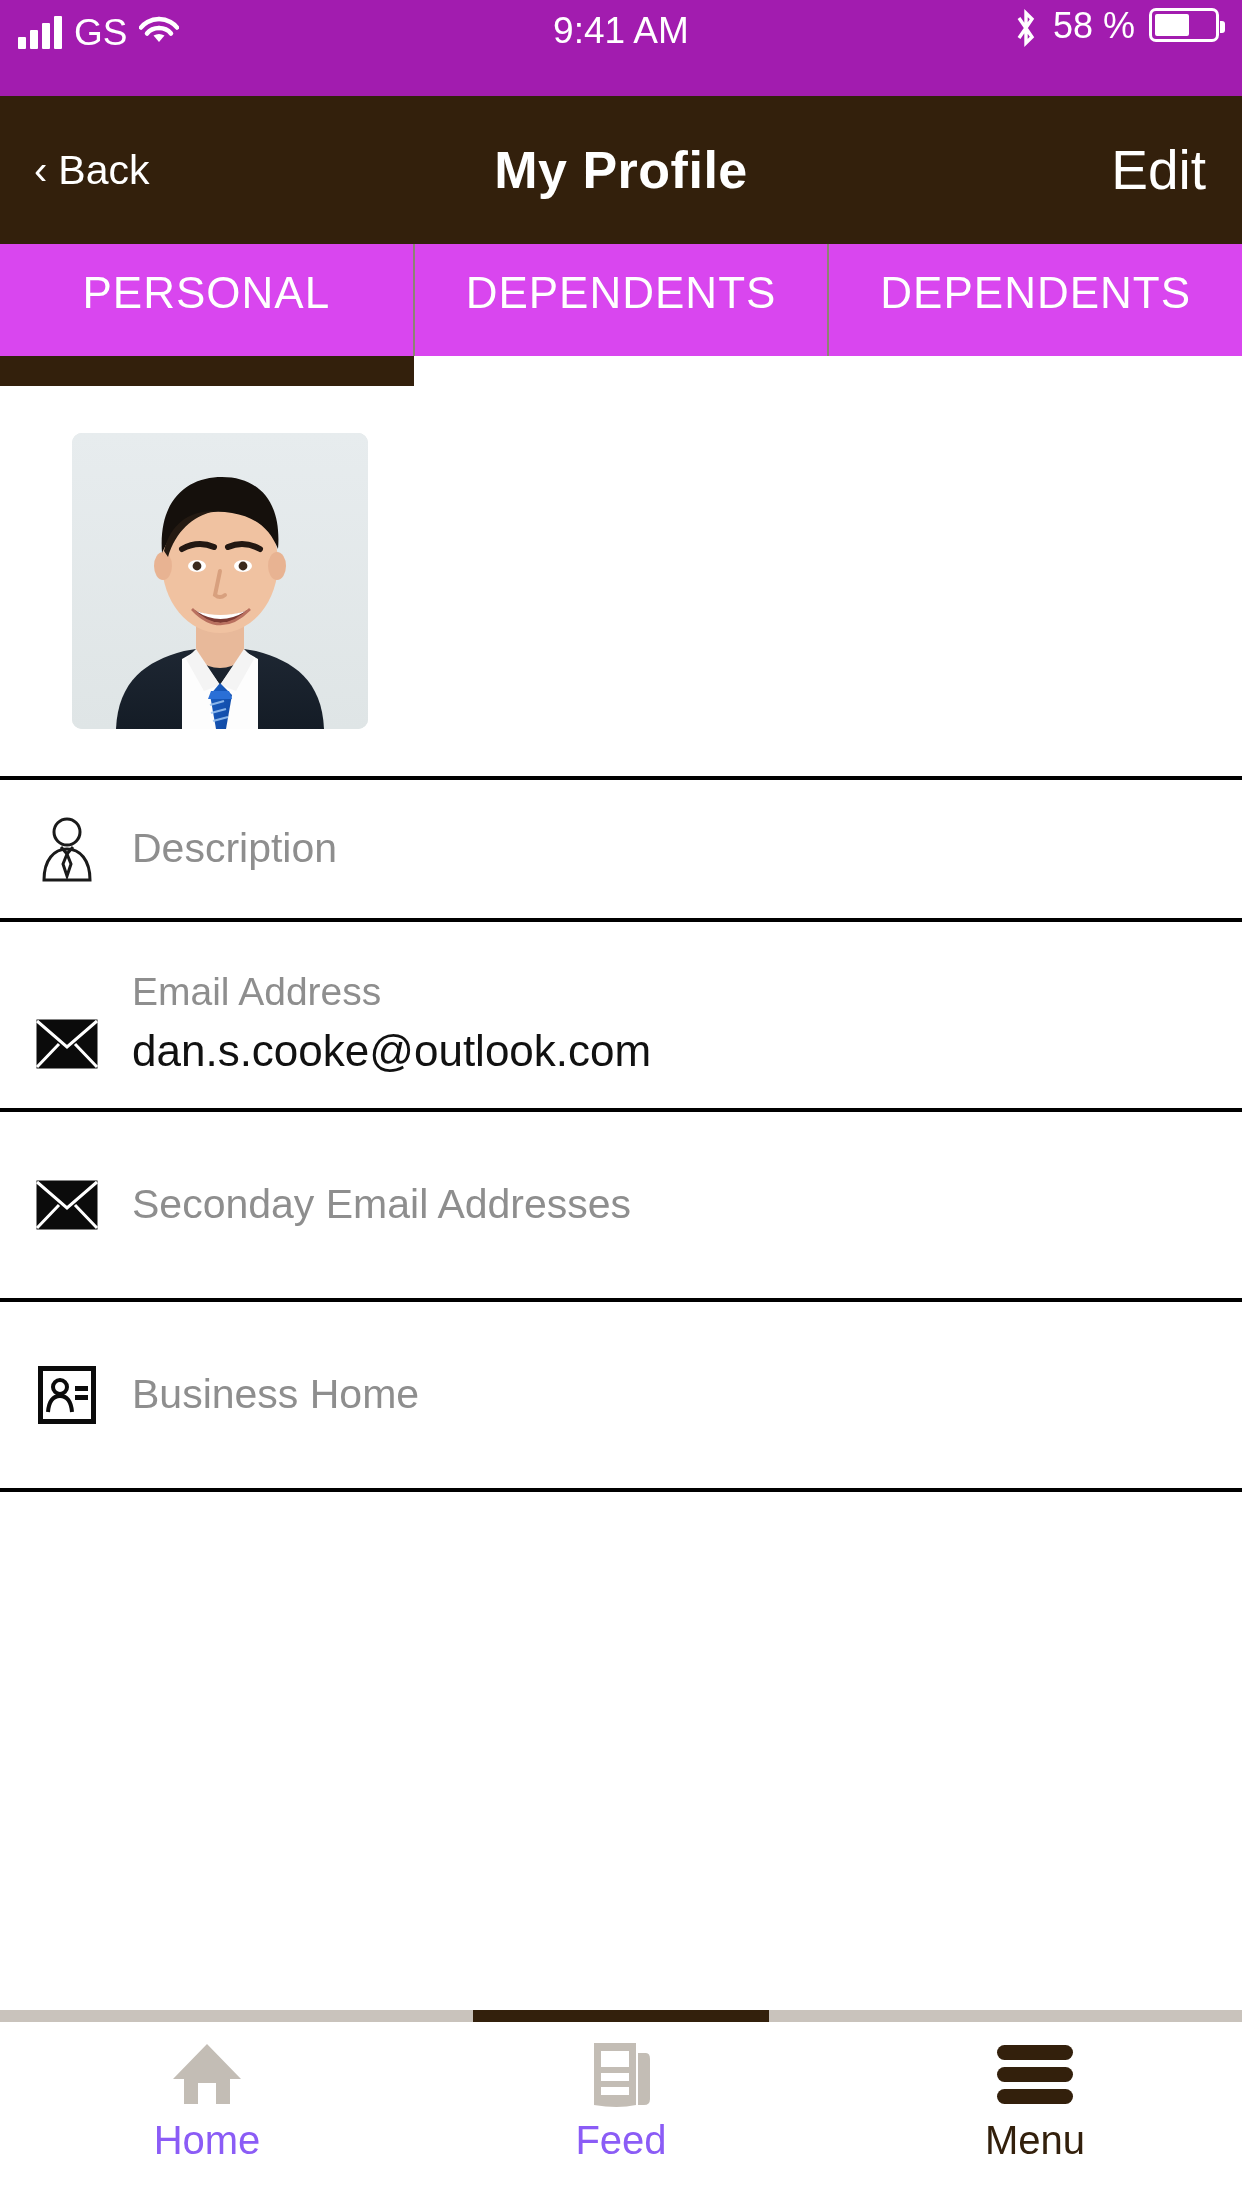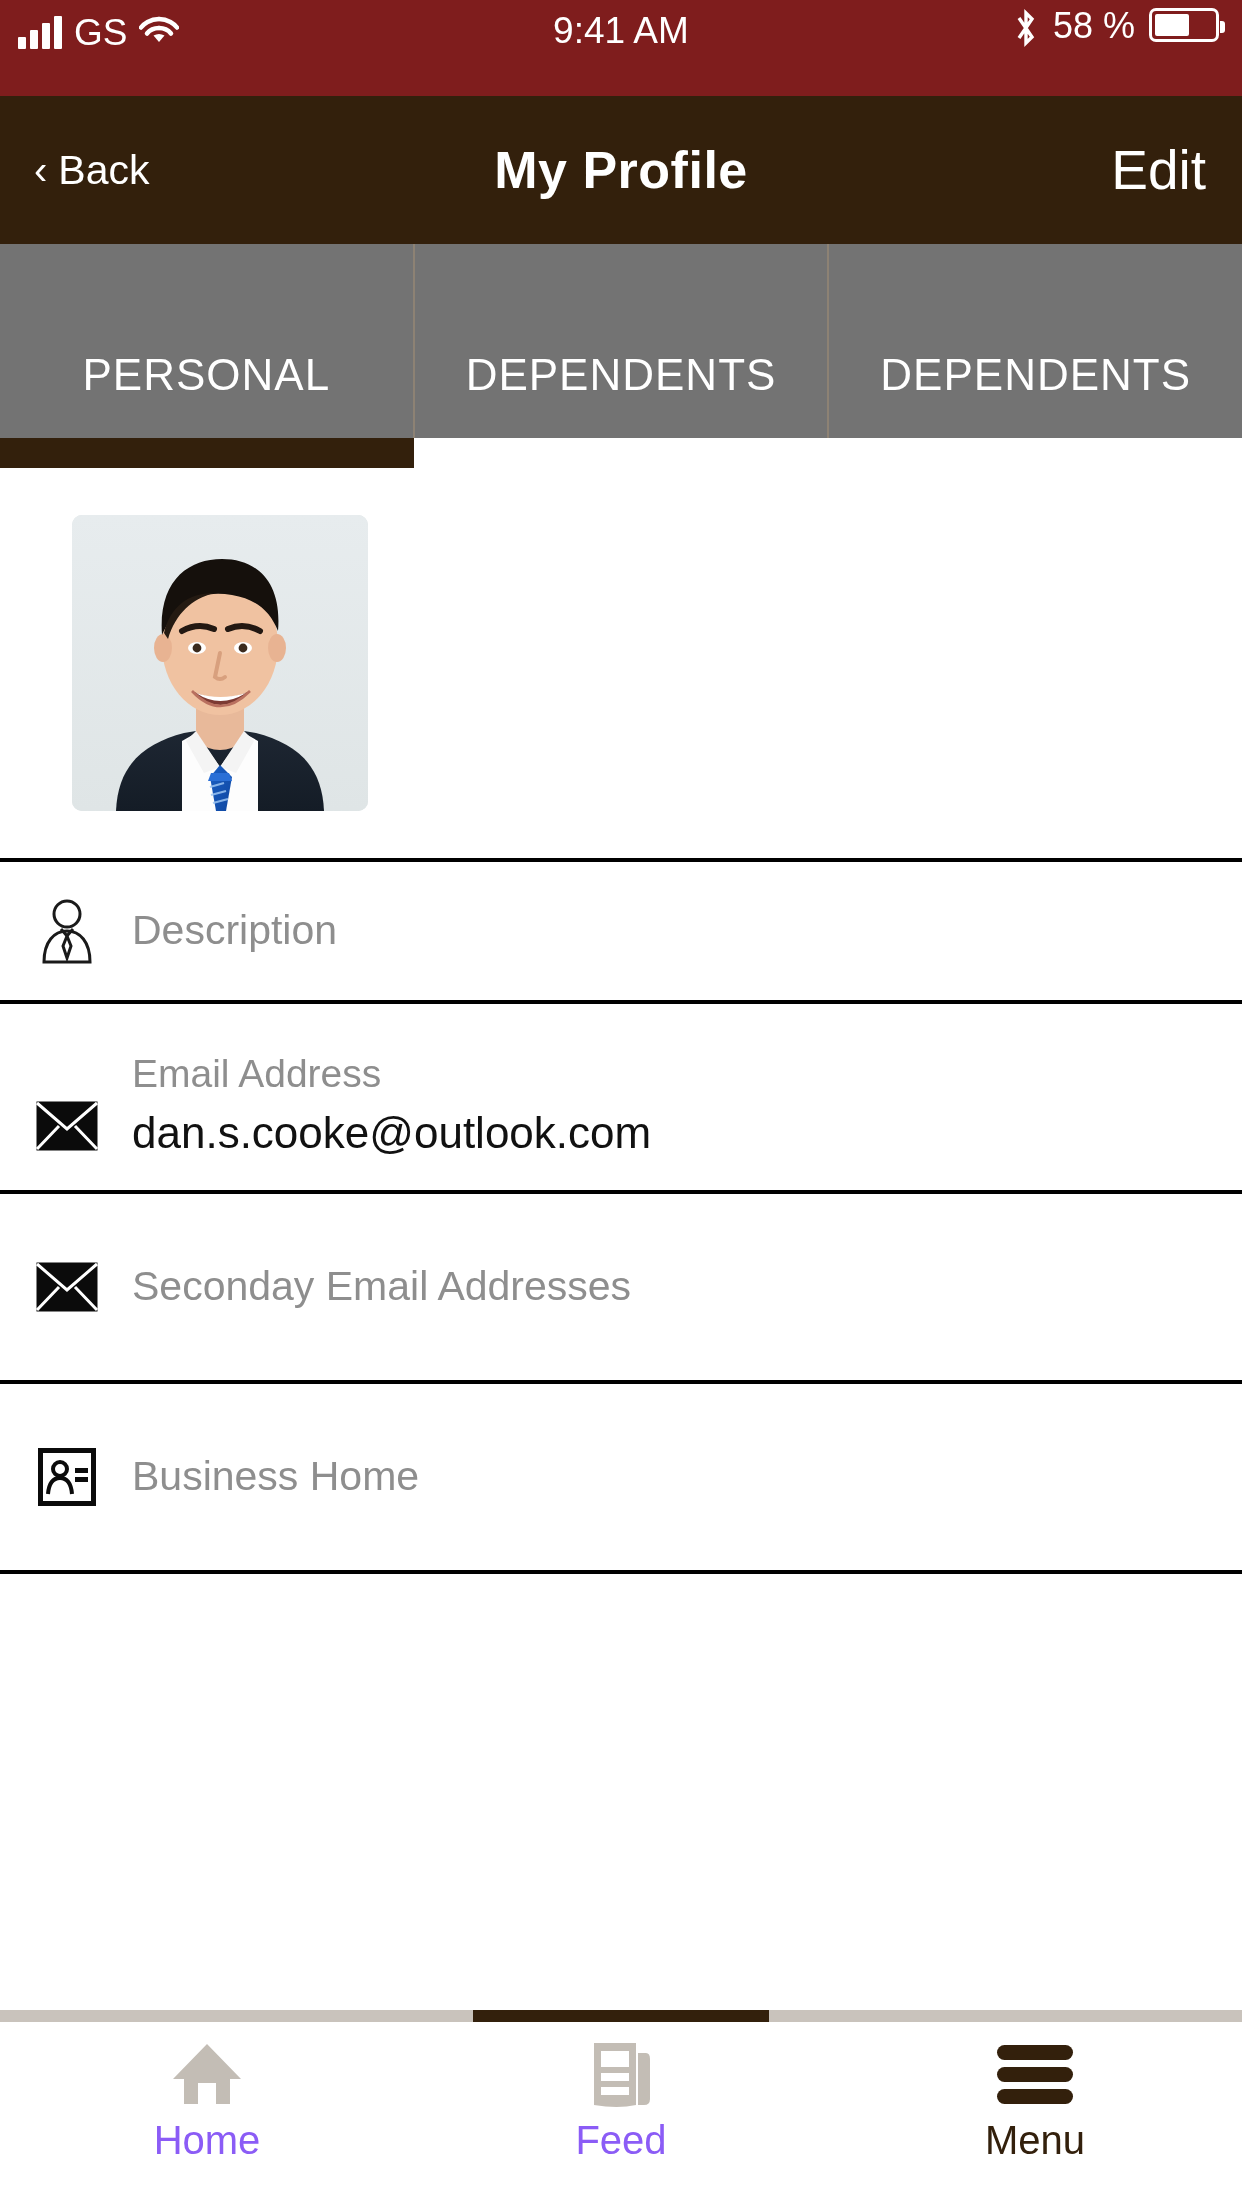--- a/index.html
+++ b/index.html
@@ -19,21 +19,21 @@
     width: 1242px;
     height: 2208px;
     background: #ffffff;
     display: flex;
     flex-direction: column;
   }
 
   
   .statusbar {
     height: 96px;
-    background: #7f1d1d;
+    background: #a21caf;
     color: #ffffff;
     display: flex;
     align-items: flex-start;
     box-sizing: border-box;
     position: relative;
     flex: 0 0 auto;
   }
   .sb-left {
     position: absolute;
     left: 18px;
@@ -140,23 +140,23 @@
     right: 36px;
     top: 50%;
     transform: translateY(-50%);
     color: #ffffff;
     font-size: 55px;
     cursor: pointer;
   }
 
   
   .tabbar {
-    height: 194px;
-    display: flex;
-    background: #737373;
+    height: 112px;
+    display: flex;
+    background: #d946ef;
     flex: 0 0 auto;
     position: relative;
   }
   .tab {
     flex: 1 1 0;
     position: relative;
     display: flex;
     align-items: flex-end;
     justify-content: center;
     padding-bottom: 38px;

